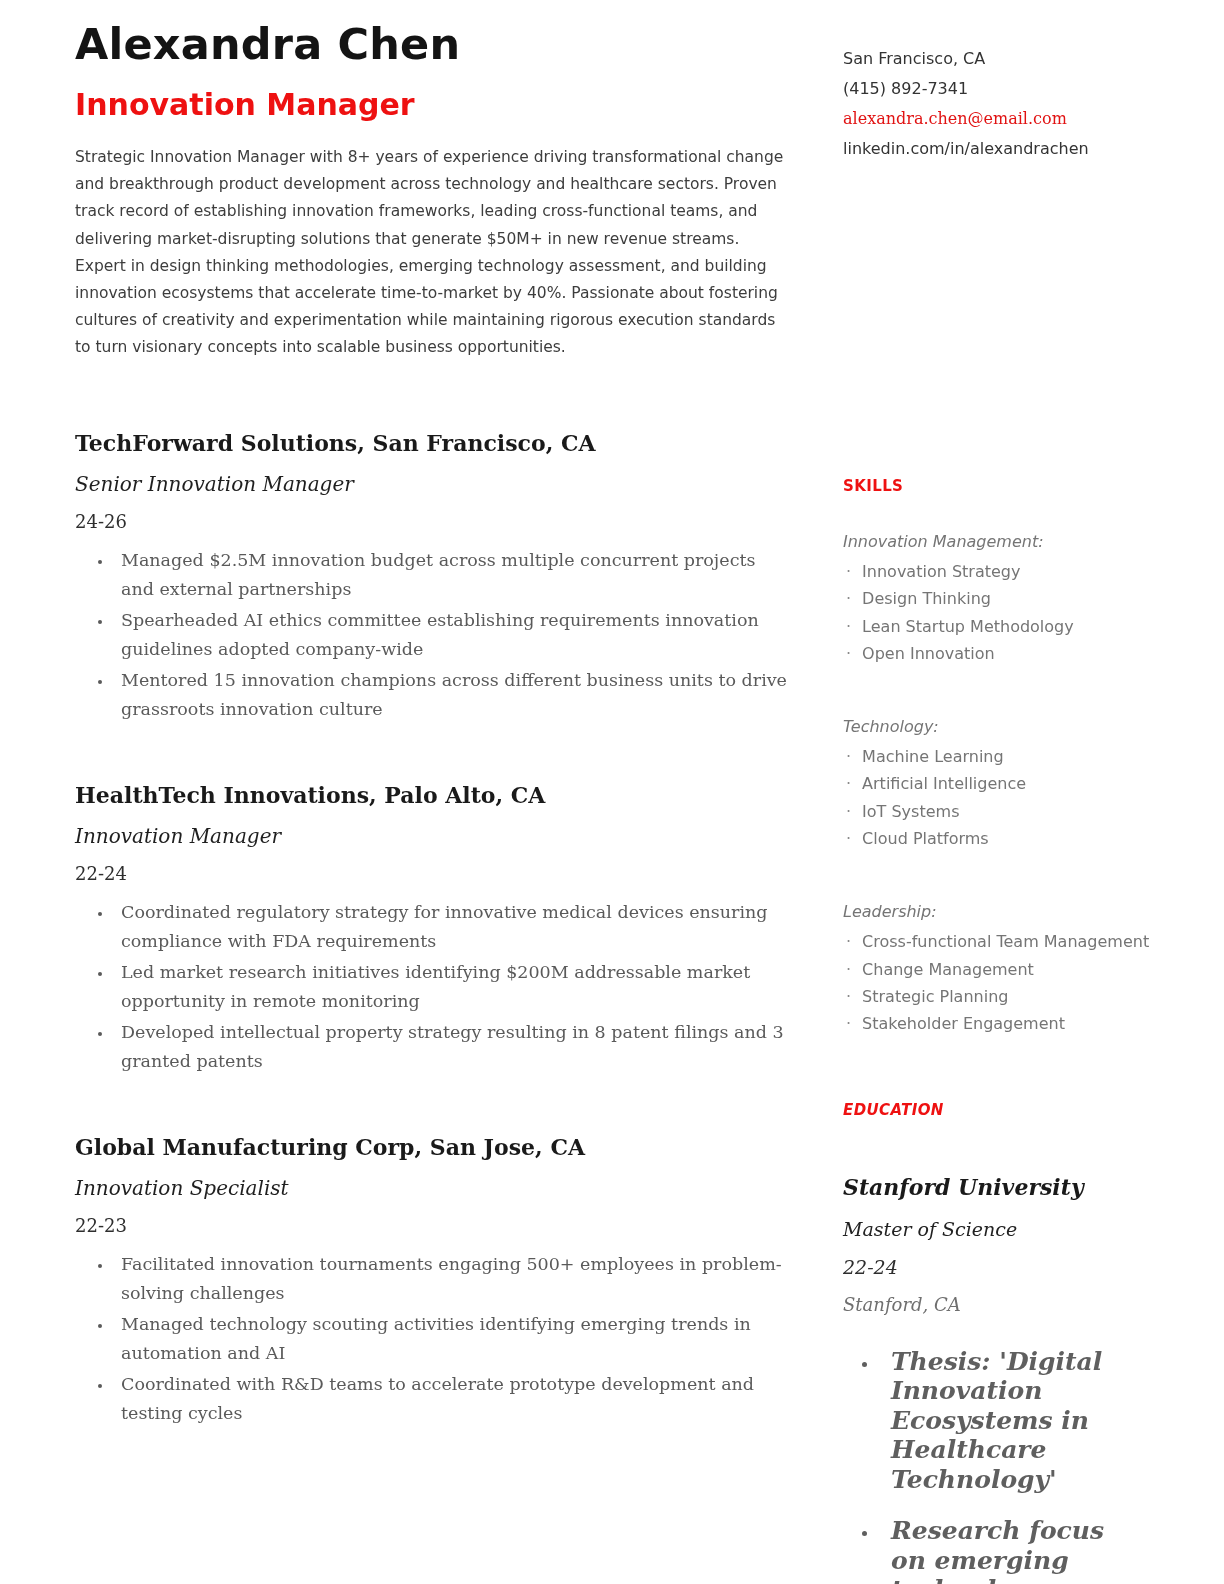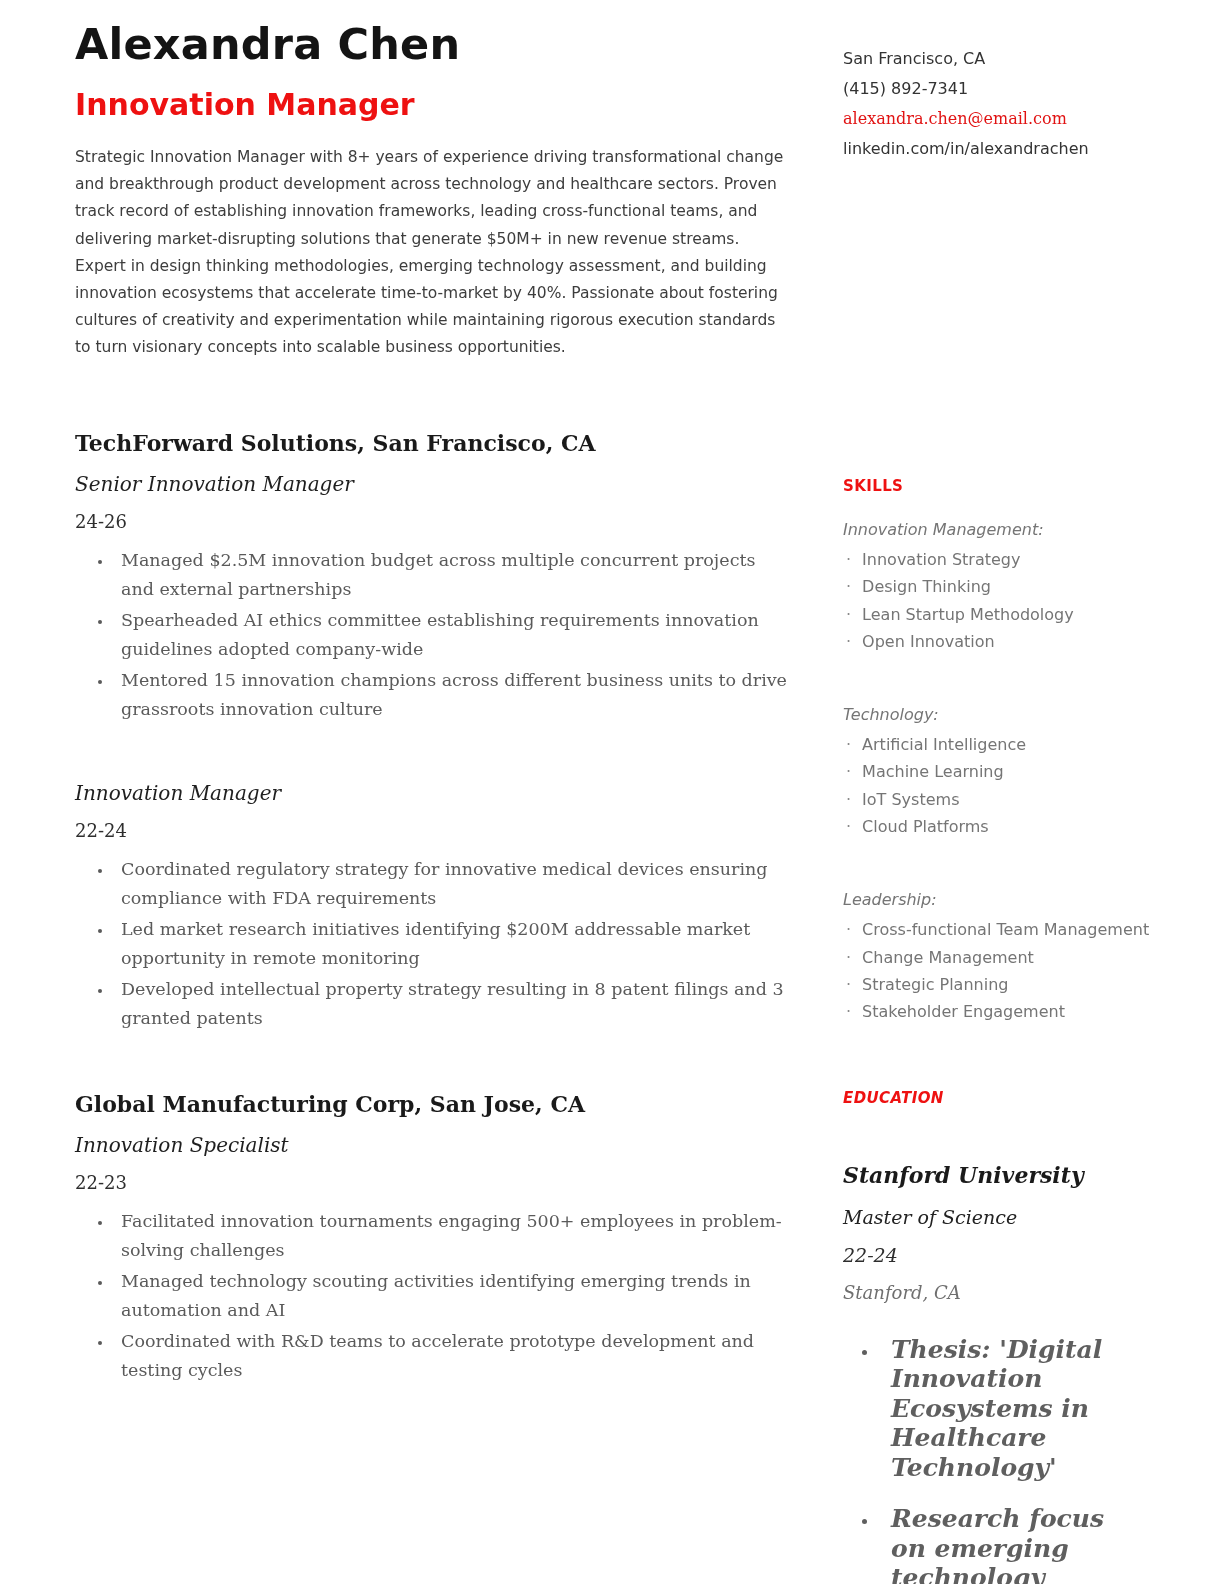--- a/index.html
+++ b/index.html
@@ -71,21 +71,21 @@
   .contact {
     padding-top: 24px;
     font-size: 16px; line-height: 30px; color: #333333;
   }
   .contact-line { display: block; }
   .contact-email {
     font-family: "DejaVu Serif", serif;
     color: #e11212; text-decoration: none; display: block;
   }
   .skills-section { margin-top: 312px; }
-  .skill-group { margin-top: 22px; }
+  .skill-group { margin-top: 34px; }
   .skill-group + .skill-group { margin-top: 48px; }
   .skill-category {
     font-style: italic;
     font-size: 16px; line-height: 24px; color: #757575;
   }
   .skill-list { list-style: none; margin-top: 4px; }
   .skill-list li {
     font-size: 16px; line-height: 27.3px; color: #757575;
   }
   .skill-list li::before { content: "·"; margin-right: 11px; margin-left: 3px; color: #8a8a8a; }
@@ -142,20 +142,21 @@
         <div class="job-title">Senior Innovation Manager</div>
         <div class="job-dates">24-26</div>
         <ul class="job-bullets">
           <li>Managed $2.5M innovation budget across multiple concurrent projects and external partnerships</li>
           <li>Spearheaded AI ethics committee establishing requirements innovation guidelines adopted company-wide</li>
           <li>Mentored 15 innovation champions across different business units to drive grassroots innovation culture</li>
         </ul>
       </div>
 
       <div class="job">
+        <div class="company">HealthTech Innovations, Palo Alto, CA</div>
         <div class="job-title">Innovation Manager</div>
         <div class="job-dates">22-24</div>
         <ul class="job-bullets">
           <li>Coordinated regulatory strategy for innovative medical devices ensuring compliance with FDA requirements</li>
           <li>Led market research initiatives identifying $200M addressable market opportunity in remote monitoring</li>
           <li>Developed intellectual property strategy resulting in 8 patent filings and 3 granted patents</li>
         </ul>
       </div>
 
       <div class="job">
@@ -189,22 +190,22 @@
           <li>Innovation Strategy</li>
           <li>Design Thinking</li>
           <li>Lean Startup Methodology</li>
           <li>Open Innovation</li>
         </ul>
       </div>
 
       <div class="skill-group">
         <div class="skill-category">Technology:</div>
         <ul class="skill-list">
+          <li>Machine Learning</li>
           <li>Artificial Intelligence</li>
-          <li>Machine Learning</li>
           <li>IoT Systems</li>
           <li>Cloud Platforms</li>
         </ul>
       </div>
 
       <div class="skill-group">
         <div class="skill-category">Leadership:</div>
         <ul class="skill-list">
           <li>Cross-functional Team Management</li>
           <li>Change Management</li>

